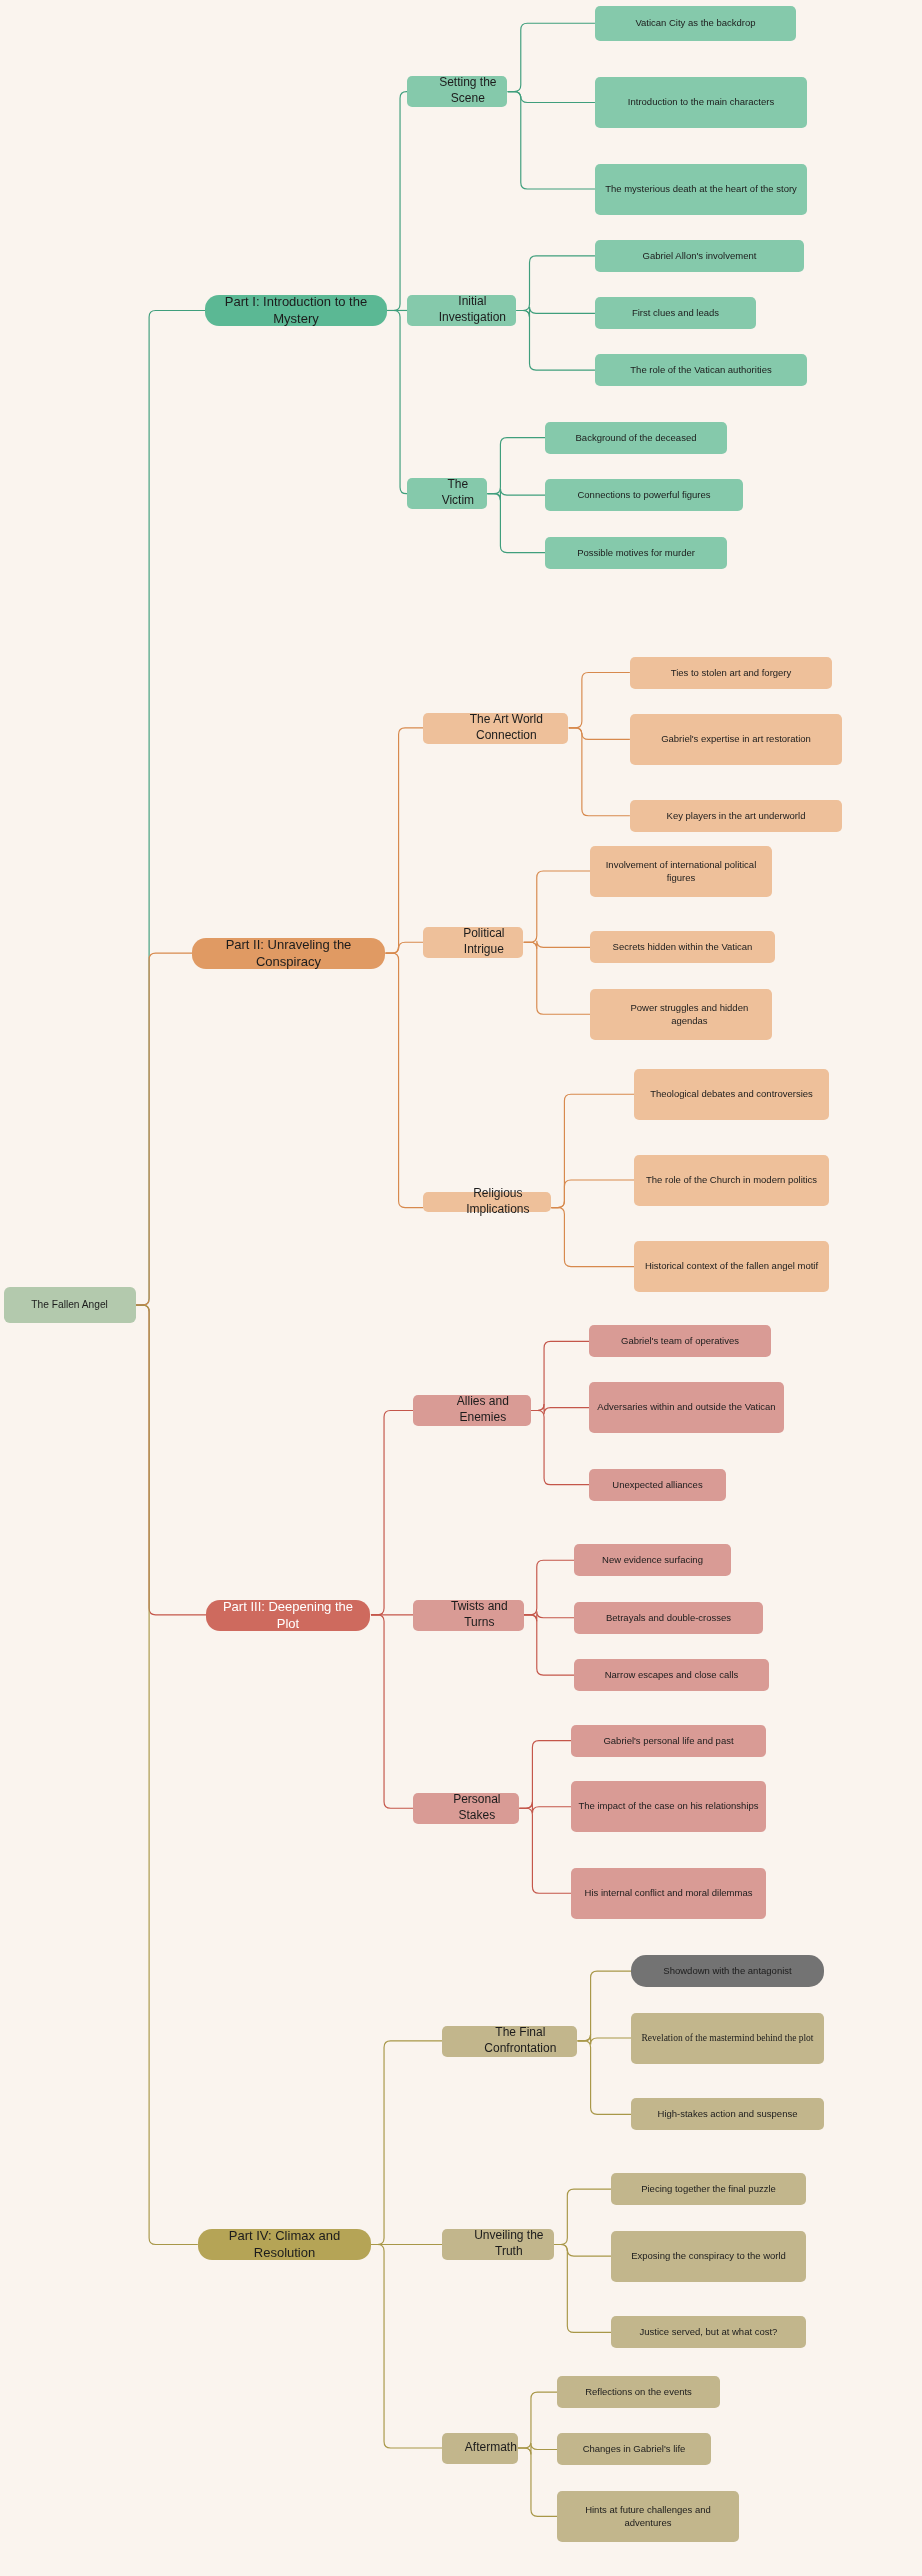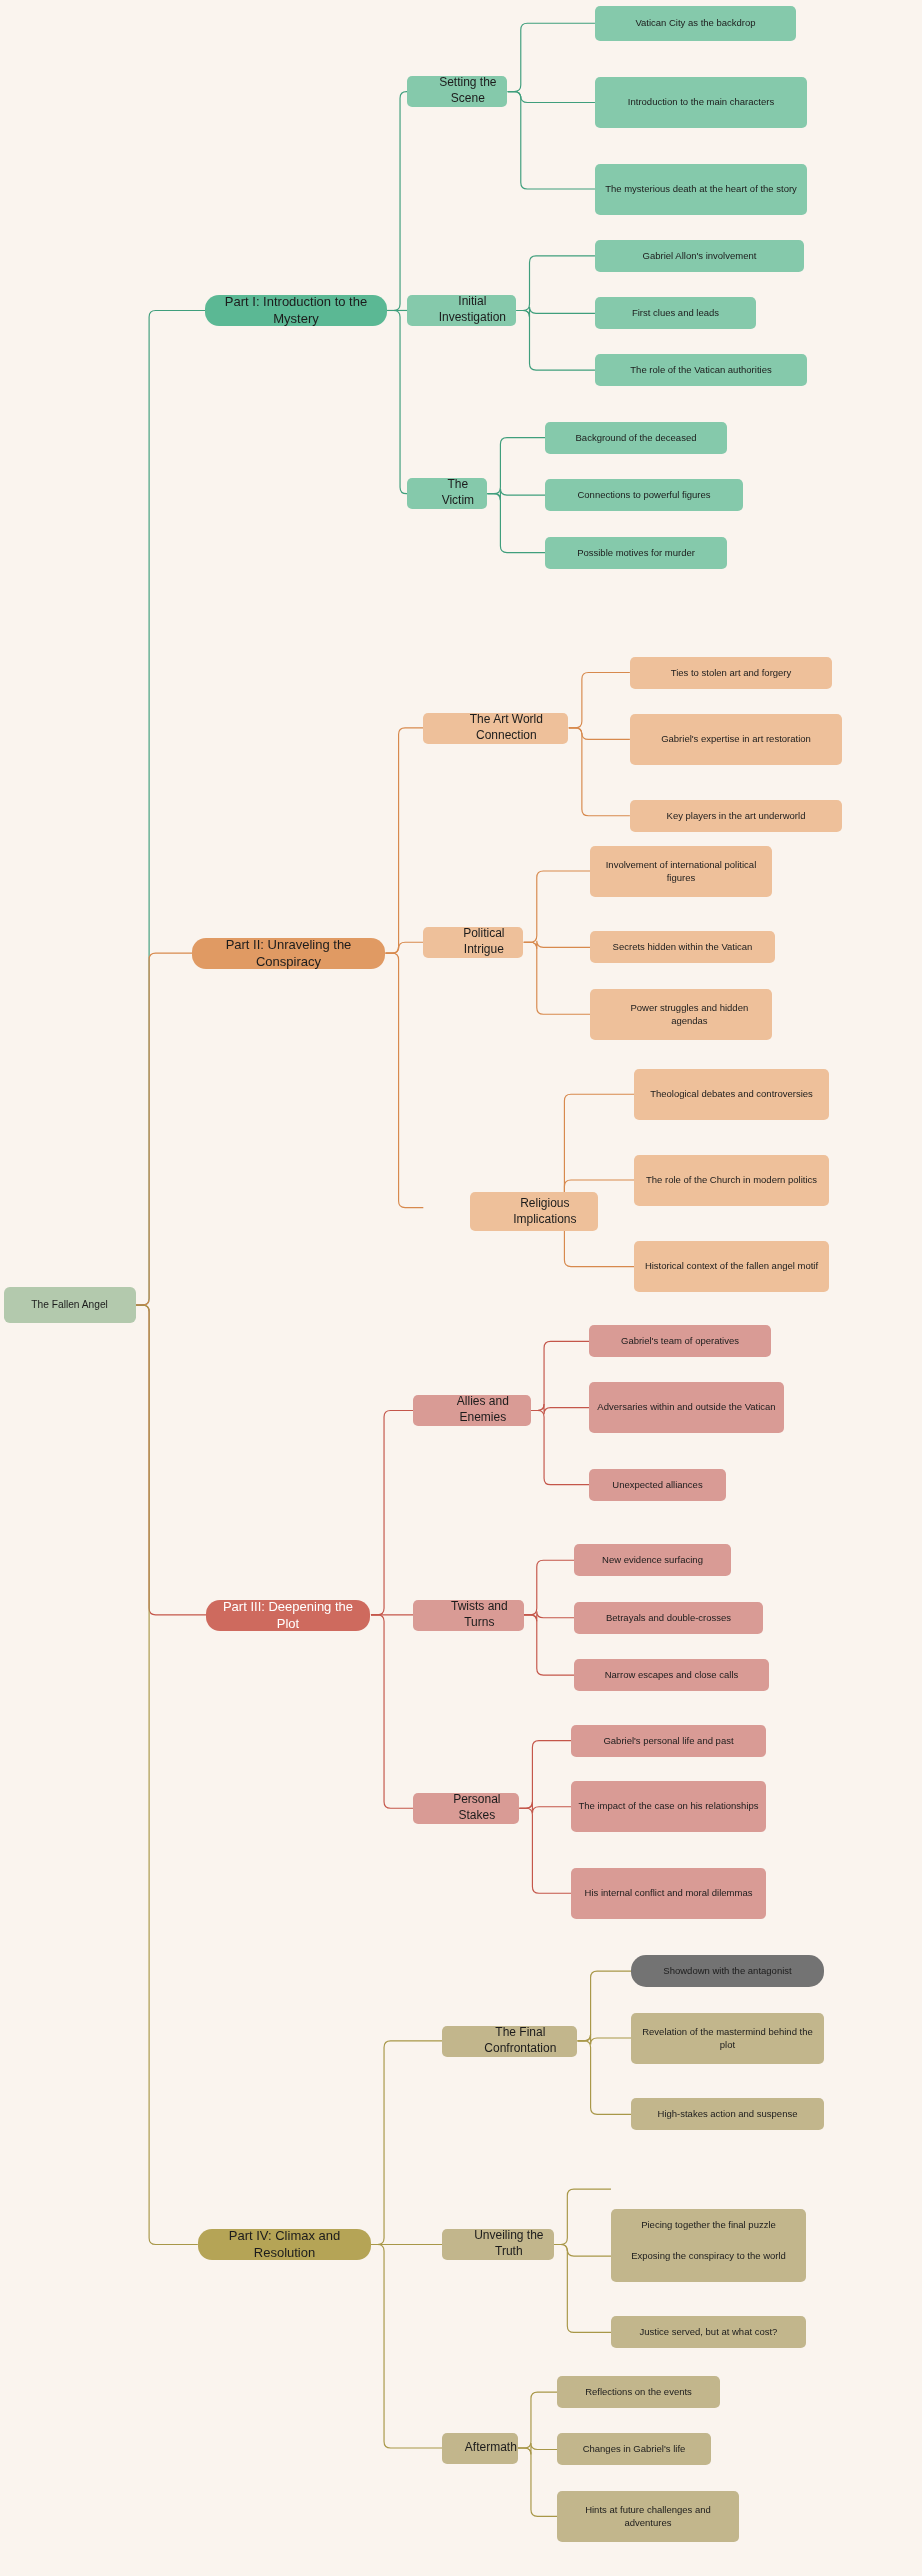--- a/index.html
+++ b/index.html
@@ -89,44 +89,44 @@
       <div class="node lvl3" style="left: 545px; top: 537px; width: 182px; height: 32px; background: rgb(133, 201, 171);">Possible motives for murder</div>
       <div class="node lvl1" style="left: 192px; top: 938px; width: 193px; height: 30.5px; background: rgb(224, 154, 99); color: rgb(28, 28, 28);">Part II: Unraveling the Conspiracy</div>
       <div class="node lvl2" style="left: 423px; top: 713px; width: 145px; height: 30.5px; background: rgb(238, 192, 154);">The Art World Connection</div>
       <div class="node lvl3" style="left: 630px; top: 657px; width: 202px; height: 32px; background: rgb(238, 192, 154);">Ties to stolen art and forgery</div>
       <div class="node lvl3" style="left: 630px; top: 714px; width: 212px; height: 51px; background: rgb(238, 192, 154);">Gabriel's expertise in art restoration</div>
       <div class="node lvl3" style="left: 630px; top: 800px; width: 212px; height: 32px; background: rgb(238, 192, 154);">Key players in the art underworld</div>
       <div class="node lvl2" style="left: 423px; top: 927px; width: 100px; height: 30.5px; background: rgb(238, 192, 154);">Political Intrigue</div>
       <div class="node lvl3" style="left: 590px; top: 846px; width: 182px; height: 51px; background: rgb(238, 192, 154);">Involvement of international political figures</div>
       <div class="node lvl3" style="left: 590px; top: 931px; width: 185px; height: 32px; background: rgb(238, 192, 154);">Secrets hidden within the Vatican</div>
       <div class="node lvl3" style="left: 590px; top: 989px; width: 182px; height: 51px; background: rgb(238, 192, 154); padding-left: 24px;">Power struggles and hidden agendas</div>
-      <div class="node lvl2" style="left: 423px; top: 1192px; width: 128px; height: 39px; background: rgb(238, 192, 154); margin-left: 47px;">Religious Implications</div>
+      <div class="node lvl2" style="left: 423px; top: 1192px; width: 128px; height: 20px; background: rgb(238, 192, 154);">Religious Implications</div>
       <div class="node lvl3" style="left: 634px; top: 1069px; width: 195px; height: 51px; background: rgb(238, 192, 154);">Theological debates and controversies</div>
       <div class="node lvl3" style="left: 634px; top: 1155px; width: 195px; height: 51px; background: rgb(238, 192, 154);">The role of the Church in modern politics</div>
       <div class="node lvl3" style="left: 634px; top: 1241px; width: 195px; height: 51px; background: rgb(238, 192, 154);">Historical context of the fallen angel motif</div>
       <div class="node lvl1" style="left: 206px; top: 1600px; width: 164px; height: 30.5px; background: rgb(206, 106, 94); color: rgb(255, 255, 255);">Part III: Deepening the Plot</div>
       <div class="node lvl2" style="left: 413px; top: 1395px; width: 118px; height: 30.5px; background: rgb(217, 155, 149);">Allies and Enemies</div>
       <div class="node lvl3" style="left: 589px; top: 1325px; width: 182px; height: 32px; background: rgb(217, 155, 149);">Gabriel's team of operatives</div>
       <div class="node lvl3" style="left: 589px; top: 1382px; width: 195px; height: 51px; background: rgb(217, 155, 149);">Adversaries within and outside the Vatican</div>
       <div class="node lvl3" style="left: 589px; top: 1469px; width: 137px; height: 32px; background: rgb(217, 155, 149);">Unexpected alliances</div>
       <div class="node lvl2" style="left: 413px; top: 1600px; width: 111px; height: 30.5px; background: rgb(217, 155, 149);">Twists and Turns</div>
       <div class="node lvl3" style="left: 574px; top: 1544px; width: 157px; height: 32px; background: rgb(217, 155, 149);">New evidence surfacing</div>
       <div class="node lvl3" style="left: 574px; top: 1602px; width: 189px; height: 32px; background: rgb(217, 155, 149);">Betrayals and double-crosses</div>
       <div class="node lvl3" style="left: 574px; top: 1659px; width: 195px; height: 32px; background: rgb(217, 155, 149);">Narrow escapes and close calls</div>
       <div class="node lvl2" style="left: 413px; top: 1793px; width: 106px; height: 30.5px; background: rgb(217, 155, 149);">Personal Stakes</div>
       <div class="node lvl3" style="left: 571px; top: 1725px; width: 195px; height: 32px; background: rgb(217, 155, 149);">Gabriel's personal life and past</div>
       <div class="node lvl3" style="left: 571px; top: 1781px; width: 195px; height: 51px; background: rgb(217, 155, 149);">The impact of the case on his relationships</div>
       <div class="node lvl3" style="left: 571px; top: 1868px; width: 195px; height: 51px; background: rgb(217, 155, 149);">His internal conflict and moral dilemmas</div>
       <div class="node lvl1" style="left: 198px; top: 2229px; width: 173px; height: 30.5px; background: rgb(181, 164, 86); color: rgb(28, 28, 28);">Part IV: Climax and Resolution</div>
       <div class="node lvl2" style="left: 442px; top: 2026px; width: 135px; height: 30.5px; background: rgb(194, 182, 140);">The Final Confrontation</div>
       <div class="node lvl3" style="left: 631px; top: 1955px; width: 193px; height: 32px; background: #737373; border-radius: 15px;">Showdown with the antagonist</div>
-      <div class="node lvl3" style="left: 631px; top: 2013px; width: 193px; height: 51px; background: rgb(194, 182, 140);">Revelation of the mastermind behind the plot</div>
+      <div class="node lvl3" style="left: 631px; top: 2013px; width: 193px; height: 51px; background: rgb(194, 182, 140); font-family: Liberation Serif, serif;">Revelation of the mastermind behind the plot</div>
       <div class="node lvl3" style="left: 631px; top: 2098px; width: 193px; height: 32px; background: rgb(194, 182, 140);">High-stakes action and suspense</div>
       <div class="node lvl2" style="left: 442px; top: 2229px; width: 112px; height: 30.5px; background: rgb(194, 182, 140);">Unveiling the Truth</div>
-      <div class="node lvl3" style="left: 611px; top: 2173px; width: 195px; height: 32px; background: rgb(194, 182, 140); margin-top: 36px;">Piecing together the final puzzle</div>
+      <div class="node lvl3" style="left: 611px; top: 2173px; width: 195px; height: 32px; background: rgb(194, 182, 140);">Piecing together the final puzzle</div>
       <div class="node lvl3" style="left: 611px; top: 2231px; width: 195px; height: 51px; background: rgb(194, 182, 140);">Exposing the conspiracy to the world</div>
       <div class="node lvl3" style="left: 611px; top: 2316px; width: 195px; height: 32px; background: rgb(194, 182, 140);">Justice served, but at what cost?</div>
       <div class="node lvl2" style="left: 442px; top: 2433px; width: 76px; height: 30.5px; background: rgb(194, 182, 140);">Aftermath</div>
       <div class="node lvl3" style="left: 557px; top: 2376px; width: 163px; height: 32px; background: rgb(194, 182, 140);">Reflections on the events</div>
       <div class="node lvl3" style="left: 557px; top: 2433px; width: 154px; height: 32px; background: rgb(194, 182, 140);">Changes in Gabriel's life</div>
       <div class="node lvl3" style="left: 557px; top: 2491px; width: 182px; height: 51px; background: rgb(194, 182, 140);">Hints at future challenges and adventures</div>
     </div>
 </div>
 
 

